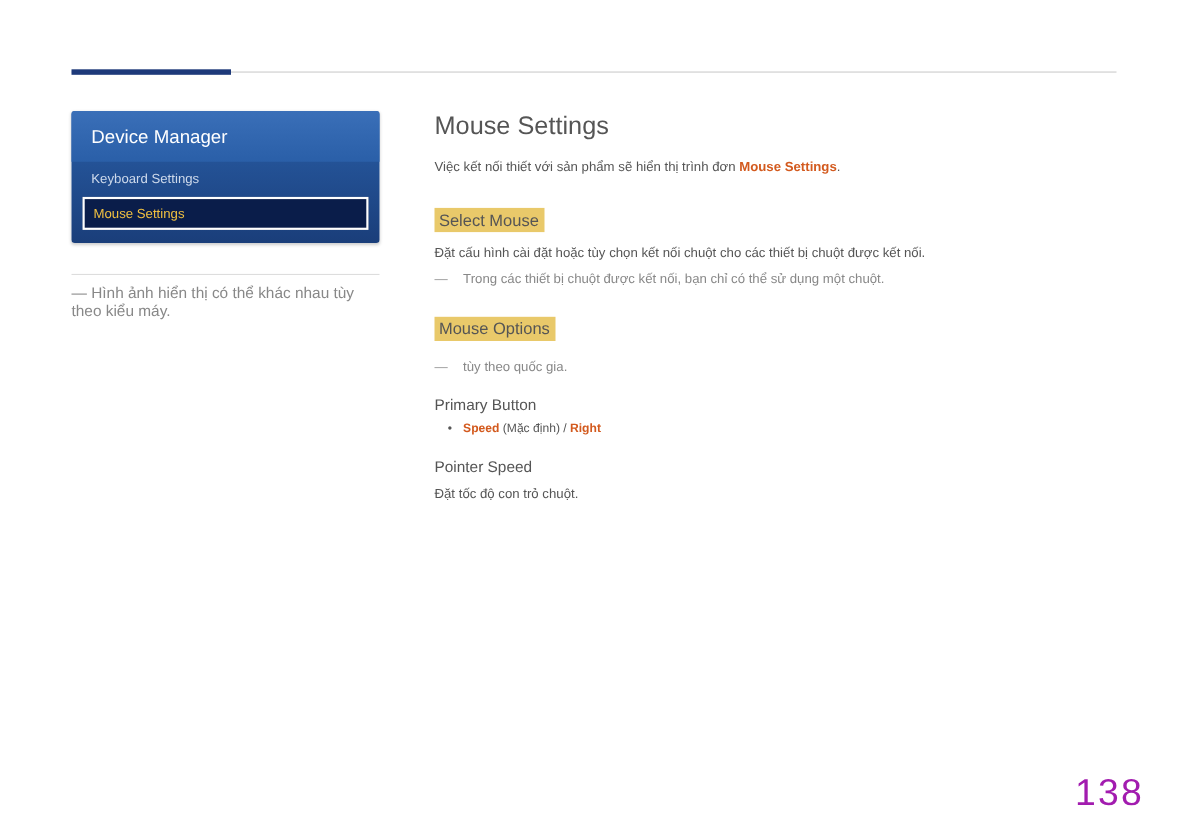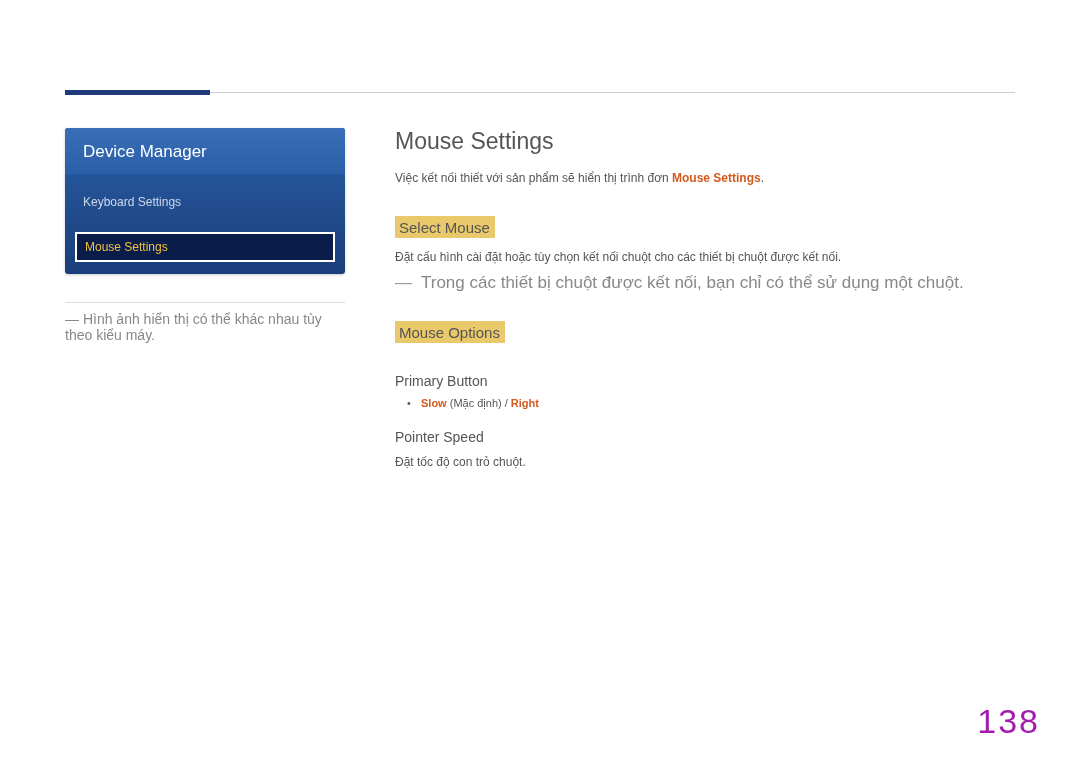--- a/index.html
+++ b/index.html
@@ -10,21 +10,20 @@
     body {
       font-family: Arial, "Helvetica Neue", Helvetica, sans-serif;
       width: 1080px;
       height: 763px;
       background: #fff;
       position: relative;
       color: #555;
     }
     .page-container {
       padding: 65px 65px 0 65px;
-      margin-top: 27px;
     }
     .top-rule {
       border-top: 1px solid #ccc;
       margin-bottom: 35px;
       position: relative;
     }
     .top-rule-accent {
       position: absolute;
       left: 0;
       top: -3px;
@@ -53,21 +52,21 @@
       color: #fff;
       font-size: 17px;
       font-weight: 400;
       padding: 14px 18px 12px 18px;
       background: linear-gradient(180deg, #3a6fb8 0%, #2a5fa8 100%);
       border-radius: 3px 3px 0 0;
     }
     .menu-item {
       color: #cdd9eb;
       font-size: 12px;
-      padding: 21px 18px;
+      padding: 8px 18px;
     }
     .menu-item.selected {
       margin: 2px 10px;
       padding: 6px 8px;
       color: #f0c040;
       background: #0a1d4a;
       border: 2px solid #fff;
       font-weight: 500;
     }
     .sidebar-note-rule {
@@ -95,21 +94,21 @@
     .highlight-heading {
       display: inline-block;
       background: #e9c96a;
       color: #555;
       font-size: 15px;
       padding: 3px 5px 2px 4px;
       margin-top: 22px;
       margin-bottom: 10px;
     }
     .dash-note {
-      font-size: 17px;
+      font-size: 12px;
       color: #888;
       margin-top: 6px;
       margin-bottom: 6px;
       position: relative;
       padding-left: 26px;
     }
     .dash-note::before {
       content: "―";
       position: absolute;
       left: 0;
@@ -185,24 +184,25 @@
         <span>Việc kết nối thiết với sản phẩm sẽ hiển thị trình đơn </span><span class="orange-inline">Mouse Settings</span><span>.</span>
       </div>
 
       
       <div class="highlight-heading">Select Mouse</div>
       <div class="body-text">Đặt cấu hình cài đặt hoặc tùy chọn kết nối chuột cho các thiết bị chuột được kết nối.</div>
       <div class="dash-note">Trong các thiết bị chuột được kết nối, bạn chỉ có thể sử dụng một chuột.</div>
 
       
       <div class="highlight-heading">Mouse Options</div>
+      <div class="dash-note">tùy theo quốc gia.</div>
 
       <div class="sub-heading">Primary Button</div>
       <div class="bullet-line">
-        <span class="orange">Slow</span><span> (Mặc định) / </span><span class="orange">Right</span>
+        <span class="orange">Speed</span><span> (Mặc định) / </span><span class="orange">Right</span>
       </div>
 
       <div class="sub-heading">Pointer Speed</div>
       <div class="body-text">Đặt tốc độ con trỏ chuột.</div>
     </div>
 
   </div>
 </div>
 
 <div class="page-number">138</div>

